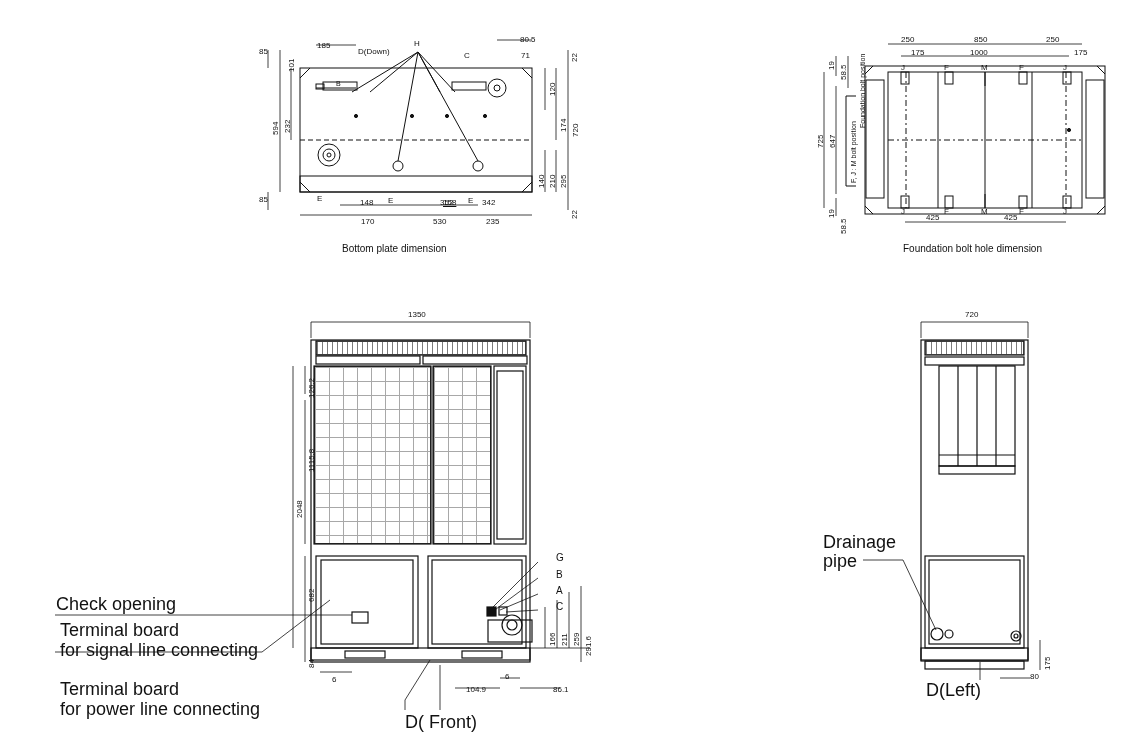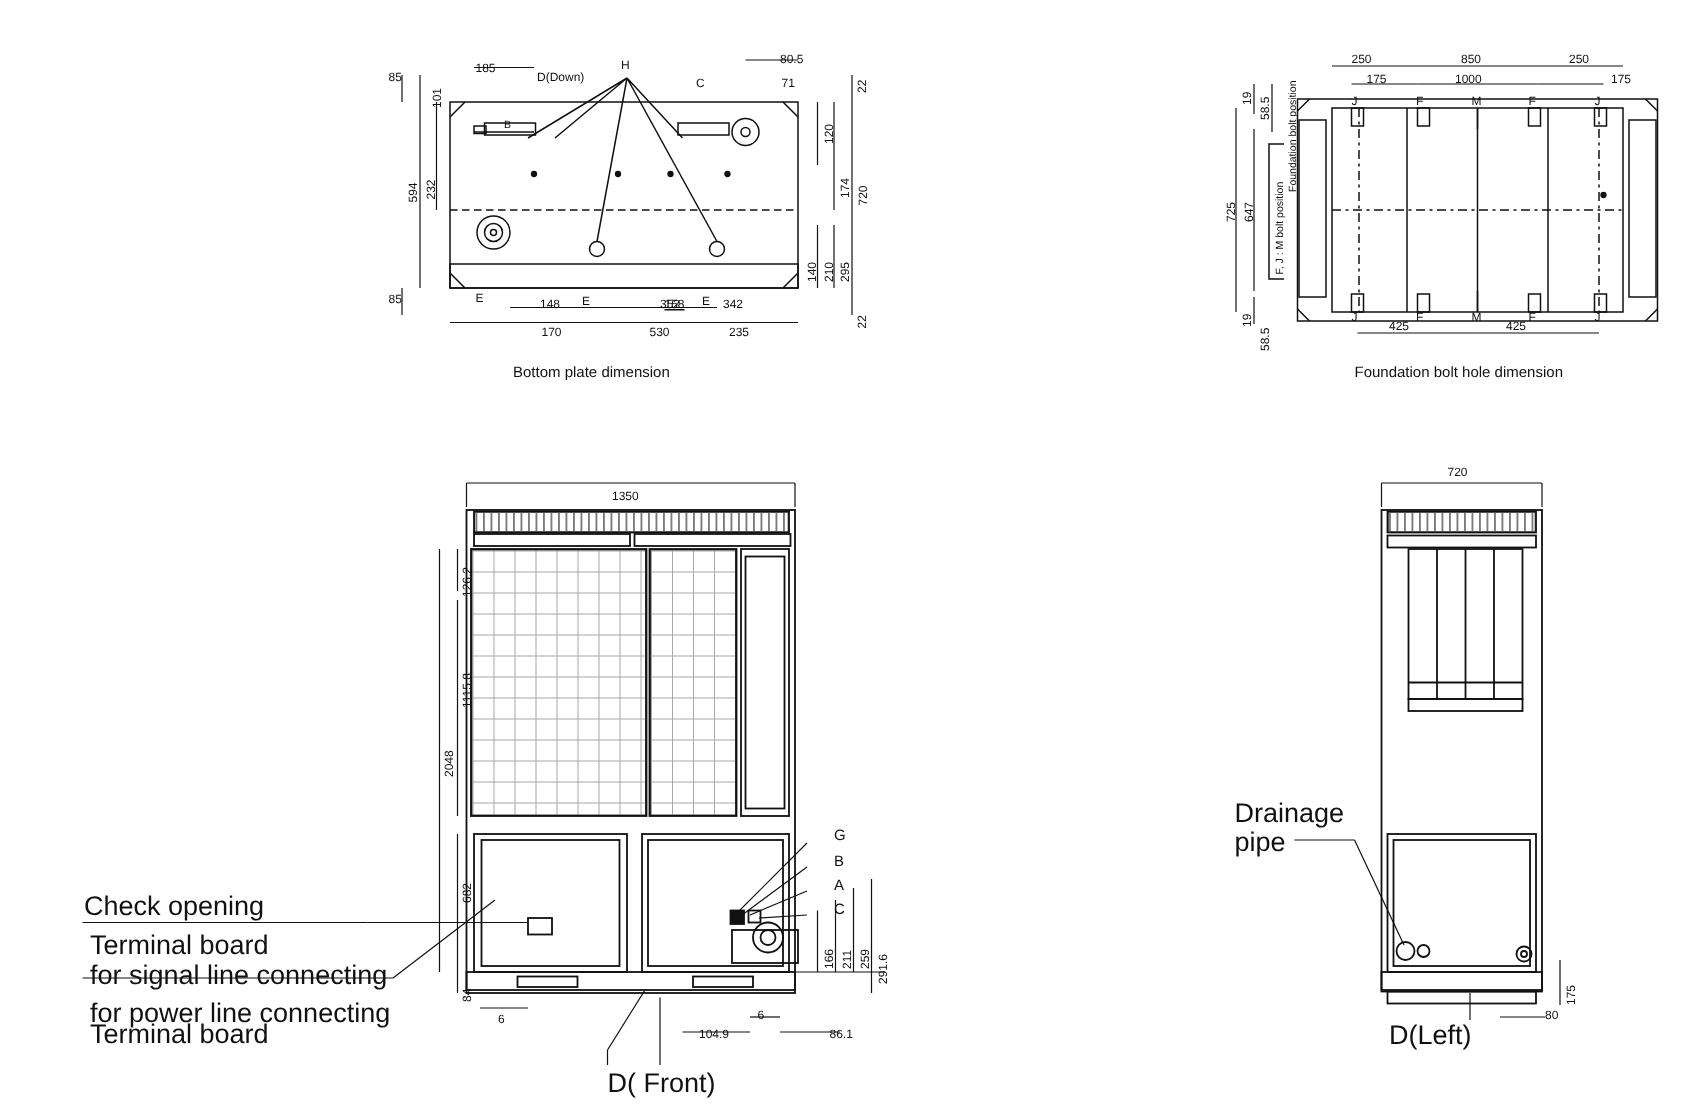--- a/index.html
+++ b/index.html
@@ -275,21 +275,21 @@
       <line x1="330" y1="600" x2="262" y2="652"></line>
       <line x1="55" y1="652" x2="262" y2="652"></line>
 
       <line x1="430" y1="660" x2="405" y2="700"></line>
       <line x1="405" y1="700" x2="405" y2="710"></line>
 
       <line x1="440" y1="665" x2="440" y2="710"></line>
     </g>
   </svg>
 
-  <div class="lbl s8" style="left:408px;top:327px;">1350</div>
+  <div class="lbl s8" style="left:408px;top:311px;">1350</div>
   <div class="lbl s8 rot" style="left:308px;top:398px;">126.2</div>
   <div class="lbl s8 rot" style="left:308px;top:472px;">1115.8</div>
   <div class="lbl s8 rot" style="left:296px;top:518px;">2048</div>
   <div class="lbl s8 rot" style="left:308px;top:602px;">682</div>
   <div class="lbl s8 rot" style="left:308px;top:668px;">84</div>
 
   <div class="lbl s8" style="left:332px;top:676px;">6</div>
   <div class="lbl s8" style="left:466px;top:686px;">104.9</div>
   <div class="lbl s8" style="left:505px;top:673px;">6</div>
   <div class="lbl s8" style="left:553px;top:686px;">86.1</div>
@@ -301,21 +301,21 @@
 
   <div class="lbl s10" style="left:556px;top:553px;">G</div>
   <div class="lbl s10" style="left:556px;top:570px;">B</div>
   <div class="lbl s10" style="left:556px;top:586px;">A</div>
   <div class="lbl s10" style="left:556px;top:602px;">C</div>
 
   <div class="lbl big" style="left:56px;top:595px;">Check opening</div>
   <div class="lbl big" style="left:60px;top:621px;">Terminal board</div>
   <div class="lbl big" style="left:60px;top:641px;">for signal line connecting</div>
   <div class="lbl big" style="left:60px;top:680px;">Terminal board</div>
-  <div class="lbl big" style="left:60px;top:666px;text-align:center;">for power line connecting</div>
+  <div class="lbl big" style="left:60px;top:700px;text-align:center;">for power line connecting</div>
 
   <div class="lbl big" style="left:405px;top:713px;">D( Front)</div>
 
   <svg width="1122" height="738">
     <g stroke="#111" fill="none" stroke-width="1.2">
       <rect x="921" y="340" width="107" height="320"></rect>
       <rect x="925" y="341" width="99" height="14"></rect>
       <rect x="925" y="357" width="99" height="8"></rect>
 
       <rect x="939" y="366" width="76" height="100"></rect>

